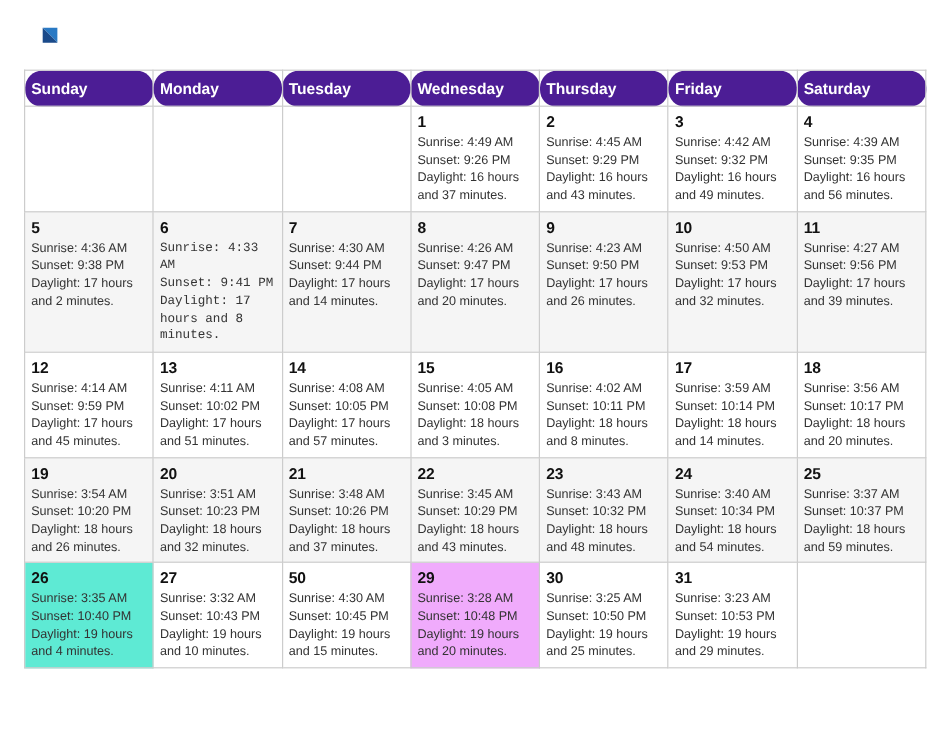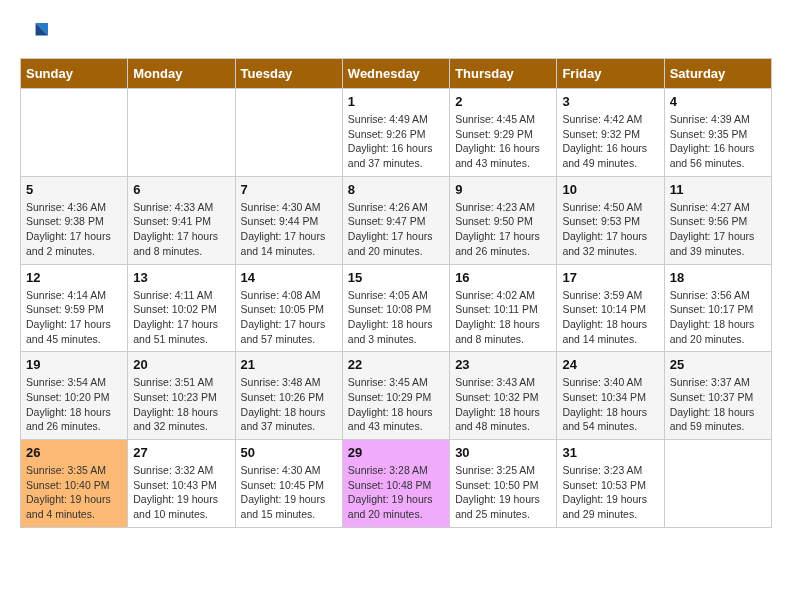--- a/index.html
+++ b/index.html
@@ -84,21 +84,21 @@
     .day-info {
       font-size: 10.5px;
       color: #333;
       line-height: 1.4;
     }
     .empty-cell {
       background: #f9f9f9;
     }
     tr:nth-child(even) td { background: #f5f5f5; }
     tr:nth-child(odd) td { background: #fff; }
-    tr:first-child th { background: #a16207; }
+    tr:first-child th { background: #4c1d95; border-radius: 14px; }
   </style>
 </head>
 <body>
 
 <div class="header">
   <div class="logo">
     <svg class="logo-icon" viewBox="0 0 36 36">
       <rect x="0" y="0" width="36" height="36" fill="white"></rect>
       <polygon points="20,4 36,20 36,4" fill="#2979c4"></polygon>
       <polygon points="20,4 36,20 20,20" fill="#1a4a8a"></polygon>
@@ -158,21 +158,21 @@
       </tr>
       <tr>
         <td style="background: rgb(245, 245, 245);">
           <div class="day-num">5</div>
           <div class="day-info" style="white-space: pre-line;">Sunrise: 4:36 AM
 Sunset: 9:38 PM
 Daylight: 17 hours and 2 minutes.</div>
         </td>
         <td style="background: rgb(245, 245, 245);">
           <div class="day-num">6</div>
-          <div class="day-info" style="white-space: pre-line;">Sunrise: 4:33 AM
+          <div class="day-info" style="white-space: pre-line; font-family: Liberation Mono, monospace;">Sunrise: 4:33 AM
 Sunset: 9:41 PM
 Daylight: 17 hours and 8 minutes.</div>
         </td>
         <td style="background: rgb(245, 245, 245);">
           <div class="day-num">7</div>
           <div class="day-info" style="white-space: pre-line;">Sunrise: 4:30 AM
 Sunset: 9:44 PM
 Daylight: 17 hours and 14 minutes.</div>
         </td>
         <td style="background: rgb(245, 245, 245);">
@@ -282,21 +282,21 @@
 Daylight: 18 hours and 54 minutes.</div>
         </td>
         <td style="background: rgb(245, 245, 245);">
           <div class="day-num">25</div>
           <div class="day-info" style="white-space: pre-line;">Sunrise: 3:37 AM
 Sunset: 10:37 PM
 Daylight: 18 hours and 59 minutes.</div>
         </td>
       </tr>
       <tr>
-        <td style="background: #fdba74; margin-left: 48px;">
+        <td style="background: #5eead4; margin-left: 48px;">
           <div class="day-num">26</div>
           <div class="day-info" style="white-space: pre-line;">Sunrise: 3:35 AM
 Sunset: 10:40 PM
 Daylight: 19 hours and 4 minutes.</div>
         </td>
         <td style="background: rgb(255, 255, 255);">
           <div class="day-num">27</div>
           <div class="day-info" style="white-space: pre-line;">Sunrise: 3:32 AM
 Sunset: 10:43 PM
 Daylight: 19 hours and 10 minutes.</div>

